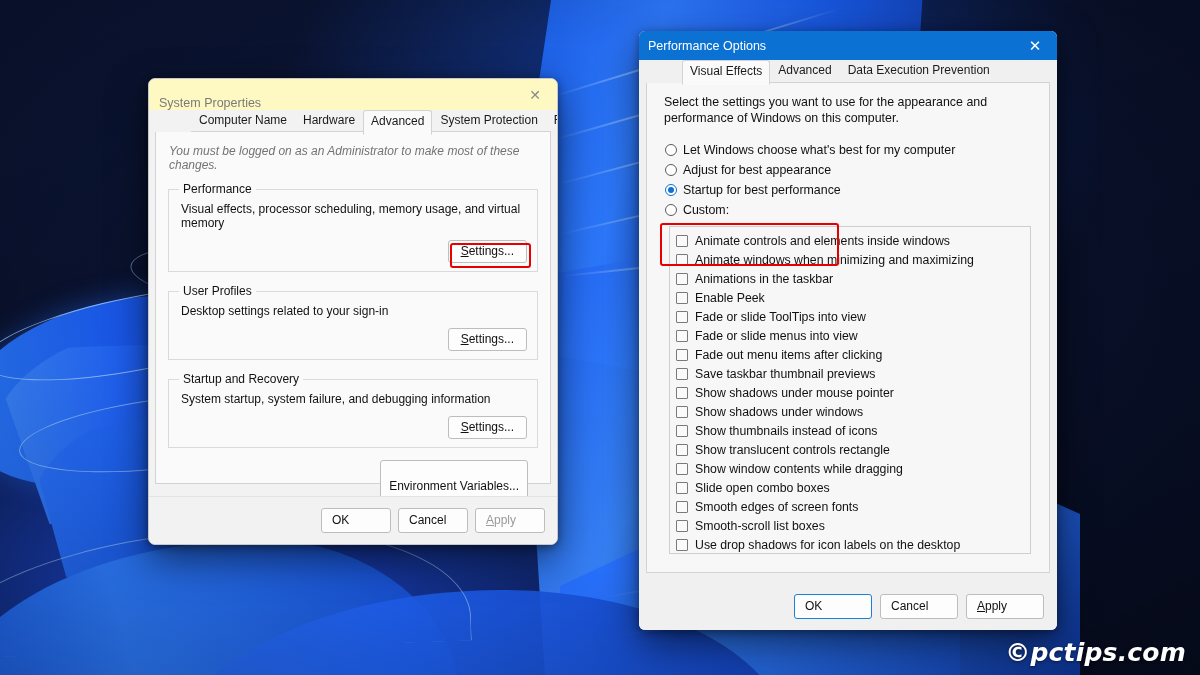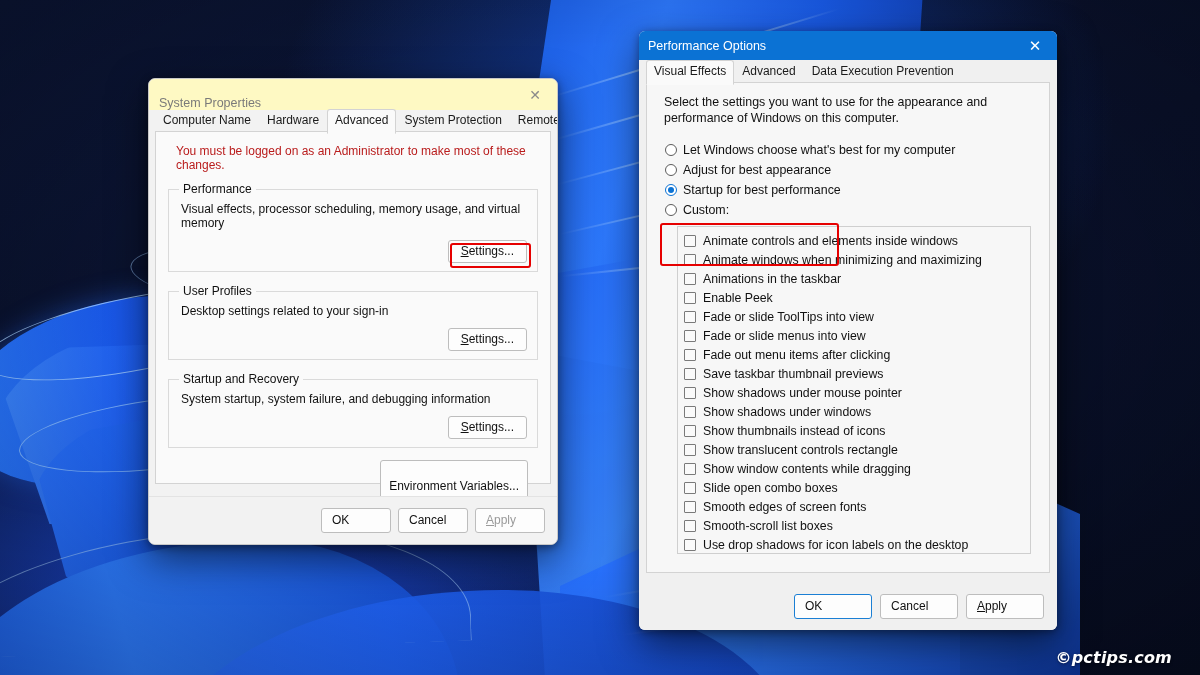--- a/index.html
+++ b/index.html
@@ -117,23 +117,23 @@
   .rim4 { left: -70px; top: 530px; width: 540px; height: 120px; transform: rotate(-2deg); border-color: rgba(175,215,255,.55); border-radius: 60% 40% 0 0 / 100% 80% 0 0; border-bottom: none;}
   .vignette {
     position: absolute; inset: 0;
     background: radial-gradient(ellipse 95% 95% at 50% 45%, rgba(0,0,0,0) 40%, rgba(0,0,0,.42) 100%);
     pointer-events: none;
   }
 
   
   #watermark {
     position: absolute;
-    right: 28px; bottom: 8px;
+    right: 14px; bottom: 8px;
     color: #ffffff;
-    font-size: 16px;
+    font-size: 25px;
     font-style: italic;
     font-weight: 600;
     letter-spacing: .2px;
     text-shadow: 0 1px 3px rgba(0,0,0,.5);
     font-family: "DejaVu Sans", sans-serif;
   }
 
   
   .dialog {
     position: absolute;
@@ -164,25 +164,26 @@
   }
   #sysprops .close-btn {
     position: absolute; right: 0; top: 0;
     width: 44px; height: 31px;
     display: flex; align-items: center; justify-content: center;
     color: #8a8a8a; font-size: 14px;
     cursor: pointer;
   }
   .tabstrip {
     display: flex;
-    align-items: center;
+    align-items: flex-start;
     height: 22px;
     padding: 0 6px;
     position: relative;
     background: #f2f2f2;
+    margin-left: 36px;
   }
   .tabstrip::after {
     content:''; position: absolute; left: 6px; right: 6px; bottom: 0;
     height: 1px; background: #d3d3d3;
   }
   .tab {
     padding: 2px 8px 3px 8px;
     font-size: 12px;
     color: #1a1a1a;
     cursor: pointer;
@@ -203,22 +204,23 @@
     background: #fafafa;
     margin: 0 6px;
     border: 1px solid #d3d3d3;
     border-top: none;
     padding: 10px 12px 8px 12px;
     height: 352px;
     position: relative;
   }
   .admin-note {
     font-size: 12px;
-    margin: 2px 0 10px 8px;
-    color: #b91c1c;
+    margin: 2px 0 10px 1px;
+    color: #737373;
+    font-style: italic;
   }
   fieldset.group {
     border: 1px solid #dadada;
     margin: 0 0 12px 0;
     padding: 4px 10px 8px 10px;
     position: relative;
   }
   fieldset.group legend {
     font-size: 12px;
     padding: 0 4px;
@@ -334,21 +336,21 @@
     content: '';
     position: absolute;
     left: 2px; top: 2px;
     width: 6px; height: 6px;
     border-radius: 50%;
     background: #0b72d4;
   }
   .check-list {
     border: 1px solid #cfcfcf;
     background: #f7f7f7;
-    margin: 6px 4px 0 16px;
+    margin: 6px 4px 0 8px;
     height: 328px;
     padding: 4px 4px 19px 6px;
     overflow: hidden;
   }
   .check-row {
     display: flex; align-items: center;
     height: 19px;
     font-size: 12.3px;
     color: #111;
     cursor: pointer;

